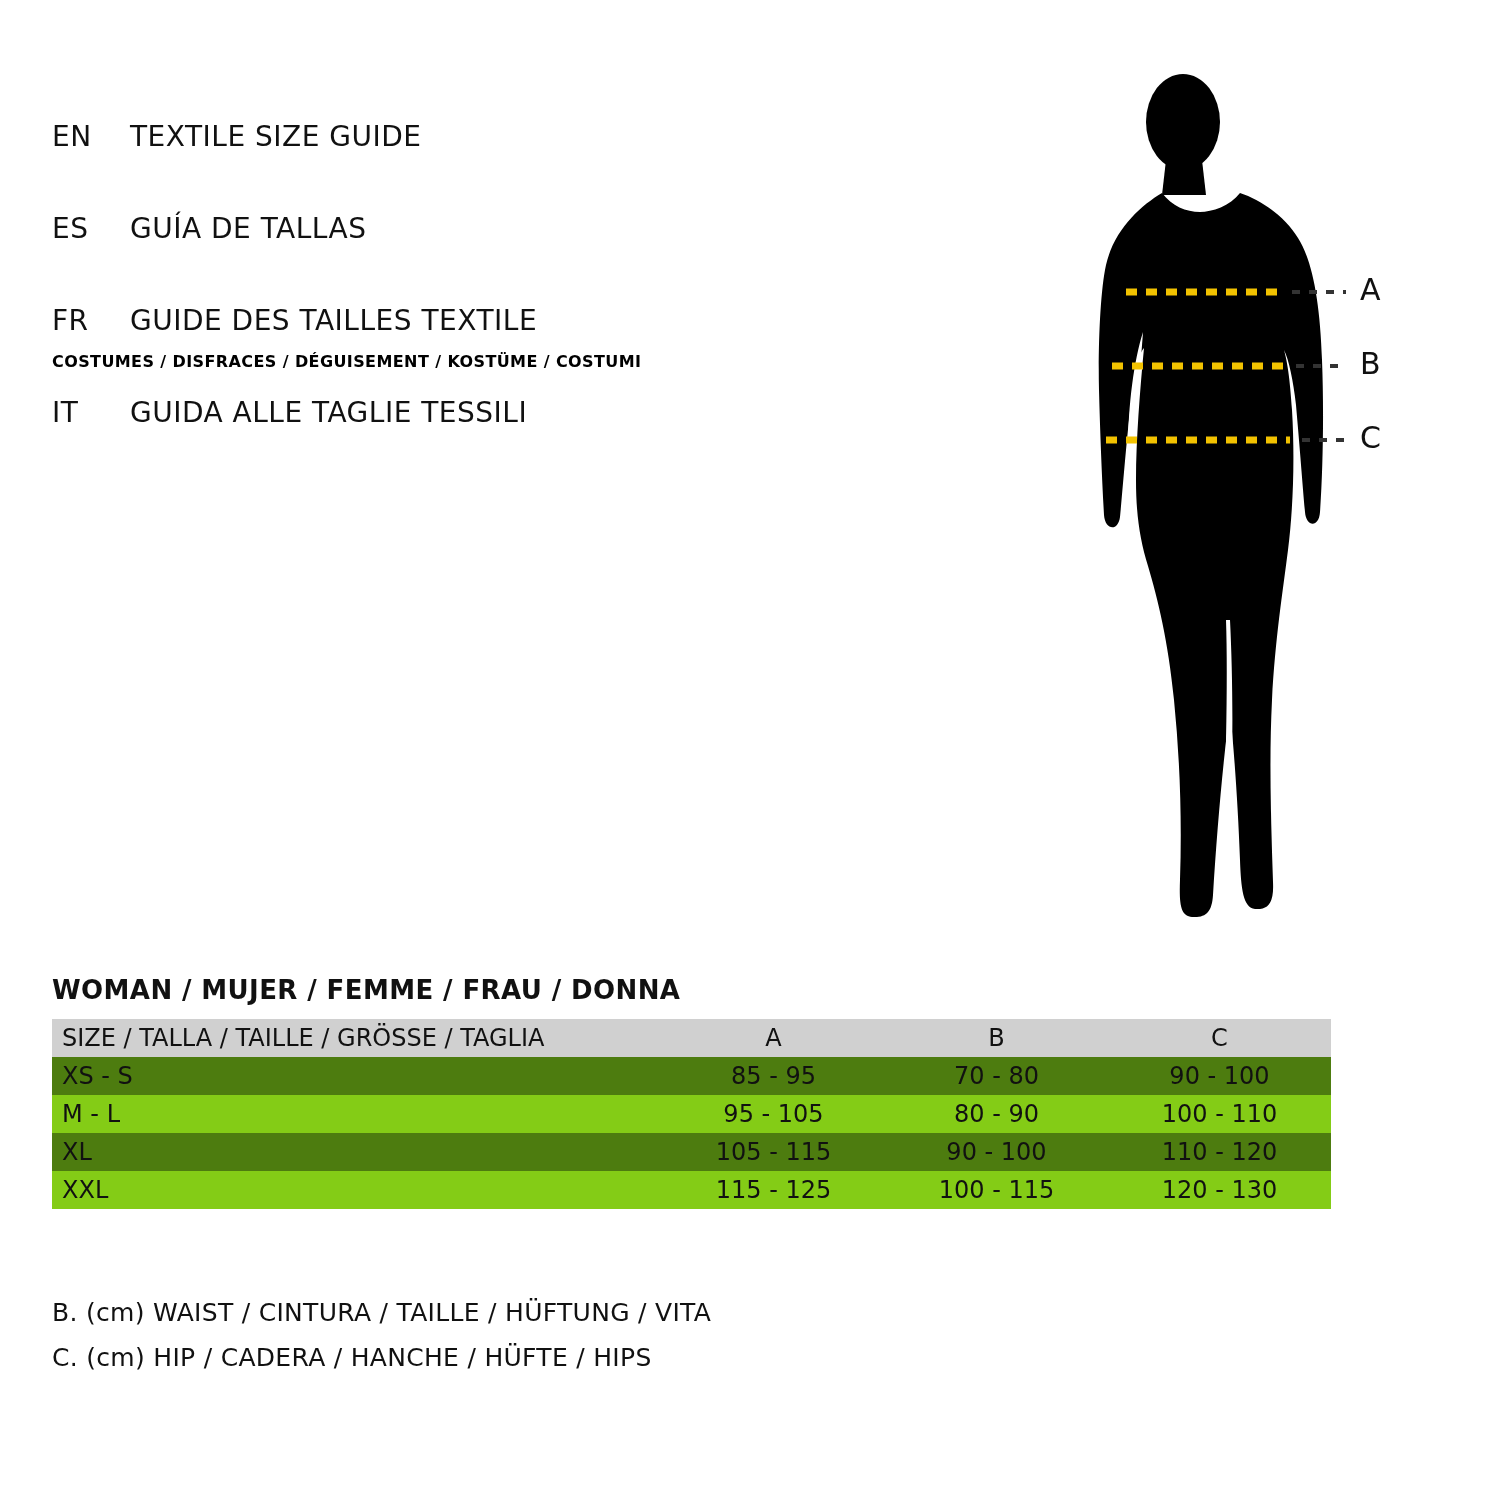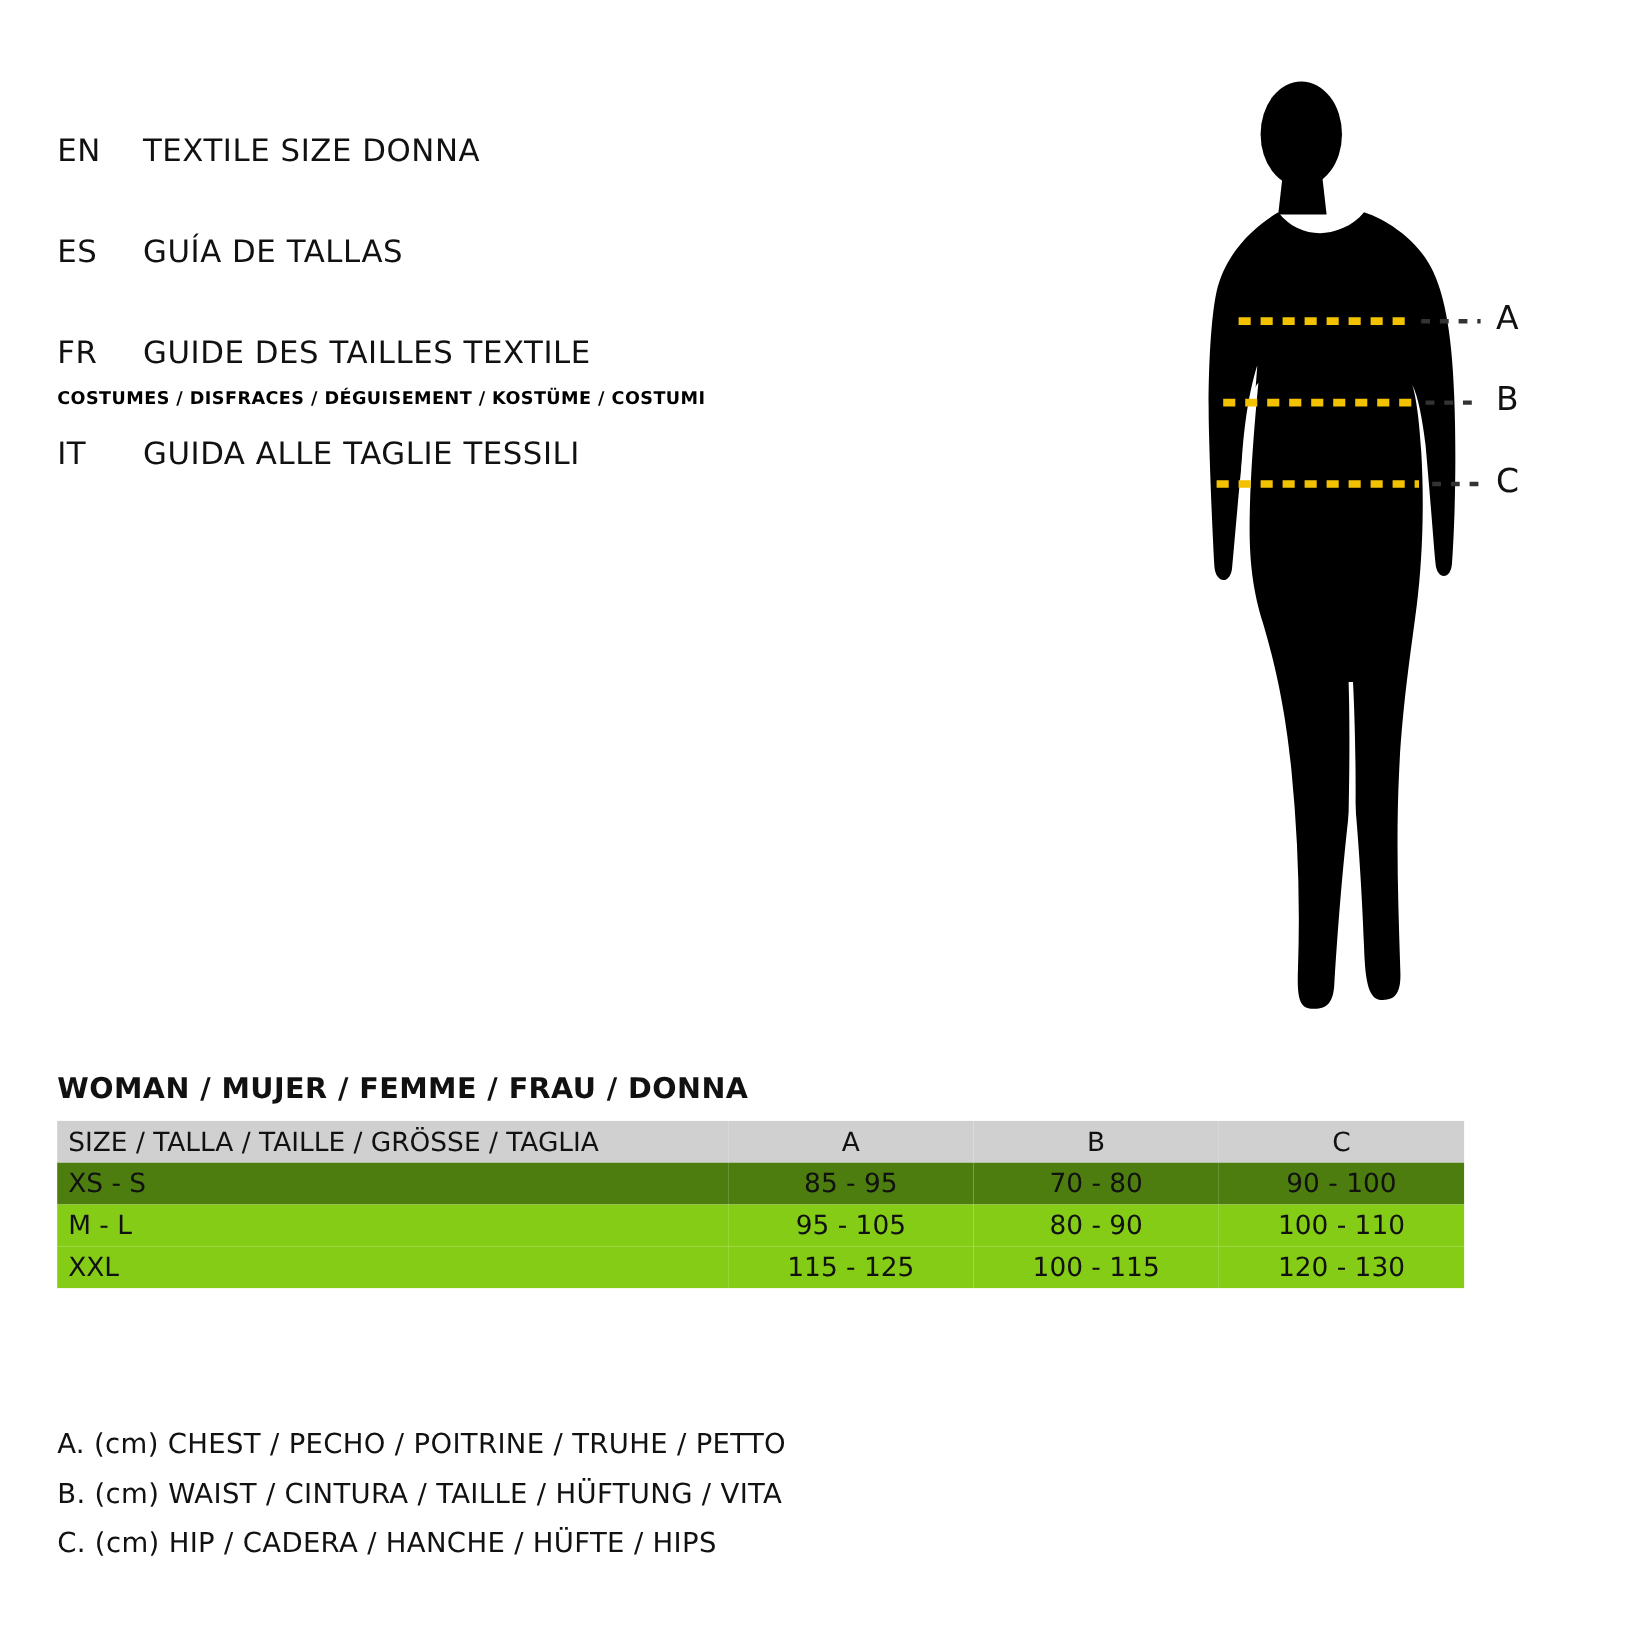--- a/index.html
+++ b/index.html
@@ -129,21 +129,21 @@
     height: 45px;
     line-height: 45px;
   }
 </style>
 </head>
 <body>
 
 <div id="lang-block">
   <div class="lang-row">
     <span class="lang-code">EN</span>
-    <span class="lang-text">TEXTILE SIZE DONNA</span>
+    <span class="lang-text">TEXTILE SIZE GUIDE</span>
   </div>
   <div class="lang-row">
     <span class="lang-code">ES</span>
     <span class="lang-text">GUÍA DE TALLAS</span>
   </div>
   <div class="lang-row">
     <span class="lang-code">FR</span>
     <span class="lang-text">GUIDE DES TAILLES TEXTILE</span>
   </div>
   <div class="lang-row">
@@ -250,27 +250,32 @@
         <td class="col-val">85 - 95</td>
         <td class="col-val">70 - 80</td>
         <td class="col-val">90 - 100</td>
       </tr>
       <tr class="row-even">
         <td class="col-label">M - L</td>
         <td class="col-val">95 - 105</td>
         <td class="col-val">80 - 90</td>
         <td class="col-val">100 - 110</td>
       </tr>
+      <tr class="row-odd">
+        <td class="col-label">XL</td>
+        <td class="col-val">105 - 115</td>
+        <td class="col-val">90 - 100</td>
+        <td class="col-val">110 - 120</td>
+      </tr>
       <tr class="row-even">
         <td class="col-label">XXL</td>
         <td class="col-val">115 - 125</td>
         <td class="col-val">100 - 115</td>
         <td class="col-val">120 - 130</td>
       </tr>
     </tbody>
   </table>
 </div>
 
 <div id="legend">
-  <div class="legend-row">A. (cm) CHEST / PECHO / POITRINE / TRUHE / PETTO</div>
   <div class="legend-row">B. (cm) WAIST / CINTURA / TAILLE / HÜFTUNG / VITA</div>
   <div class="legend-row">C. (cm) HIP / CADERA / HANCHE / HÜFTE / HIPS</div>
 </div>
 
 </body></html>

